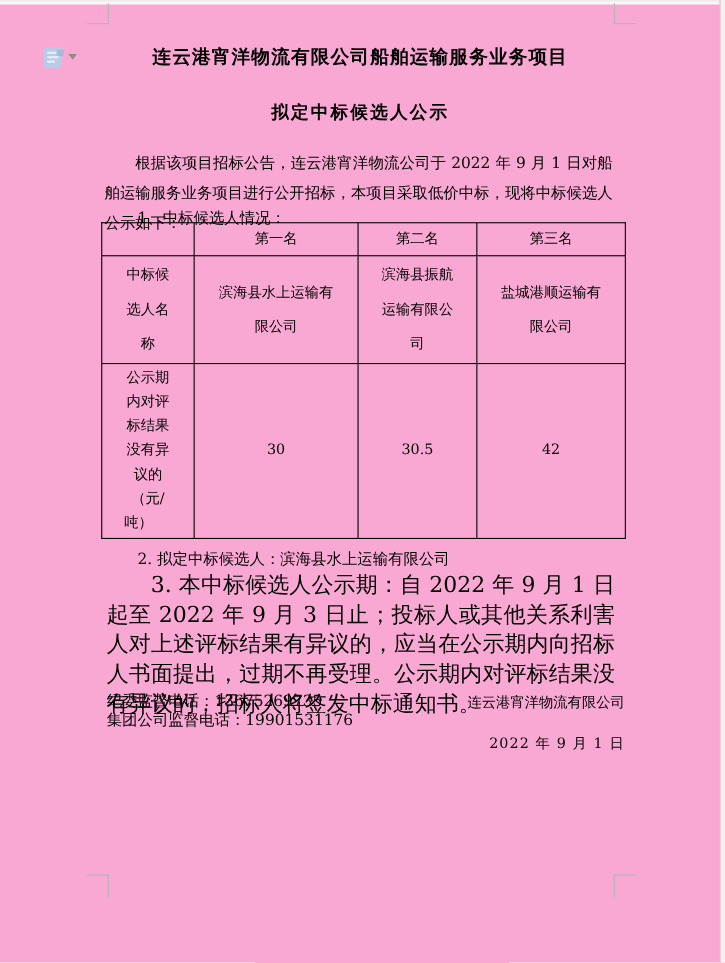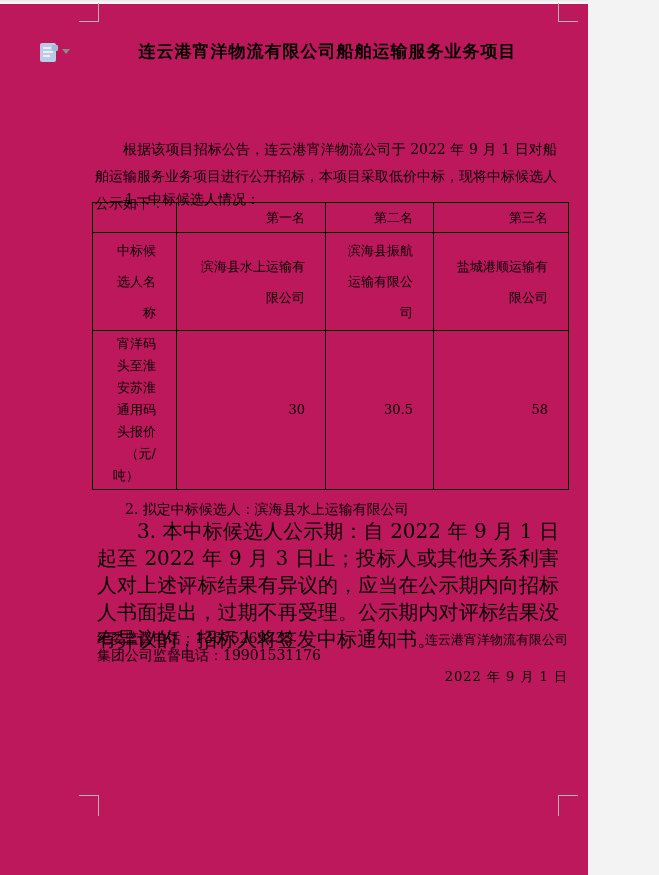--- a/index.html
+++ b/index.html
@@ -1,20 +1,20 @@
 <!DOCTYPE html>
 <html><head>
 <meta charset="utf-8">
 <style>
   * { margin:0; padding:0; box-sizing:border-box; }
   html,body { width:659px; height:875px; background:#f3f3f3; }
   body { font-family:"DejaVu Serif","Liberation Serif",serif; color:#000; }
 
   .page {
-    position:relative; width:588px; height:875px; background:#be185d;
+    position:relative; width:655px; height:875px; background:#f9a8d4;
     overflow:hidden;
   }
   .page-top-edge {
     position:absolute; left:0; top:0; width:100%; height:4px;
     background:linear-gradient(#e9e9e9, #ffffff);
   }
   .page-right-edge {
     position:absolute; left:654px; top:0; width:1px; height:875px; background:#cccccc;
   }
 
@@ -64,21 +64,21 @@
     position:absolute; left:97px; top:187px; width:462px;
     font-size:14px; line-height:24px; padding-left:28px;
   }
 
   table.bid-table {
     position:absolute; left:92px; top:202px;
     border-collapse:collapse; table-layout:fixed; width:476px;
     font-size:13px;
   }
   table.bid-table td {
-    border:1px solid #000; text-align:right; vertical-align:middle;
+    border:1px solid #000; text-align:center; vertical-align:middle;
     padding:2px 20px; overflow:hidden;
   }
   tr.row-h  td { height:30px; line-height:18px; }
   tr.row-n  td { height:77px; line-height:31px; }
   tr.row-p1 td { height:91px; line-height:22px; }
   tr.row-p2 td { height:96px; line-height:22px; }
   td.lbl-left { text-align:justify; text-align-last:left; }
 
   .item2 {
     position:absolute; left:97px; top:498px; width:462px;
@@ -114,20 +114,21 @@
     <span class="paste-doc">
       <span class="fold"></span>
         <i class="l1"></i>
         <i class="l2"></i>
         <i class="l3"></i>
     </span>
     <span class="paste-arrow"></span>
   </div>
 
   <div class="title">连云港宵洋物流有限公司船舶运输服务业务项目</div>
+  <div class="subtitle">拟定中标候选人公示</div>
 
   <div class="para1">根据该项目招标公告，连云港宵洋物流公司于 2022 年 9 月 1 日对船舶运输服务业务项目进行公开招标，本项目采取低价中标，现将中标候选人公示如下：</div>
   <div class="item1">1、中标候选人情况：</div>
 
   <table class="bid-table">
     <colgroup>
       <col style="width:84px">
         <col style="width:149px">
         <col style="width:108px">
         <col style="width:135px">
@@ -139,24 +140,24 @@
         <td>第二名</td>
         <td>第三名</td>
       </tr>
       <tr class="row-n">
         <td>中标候选人名称</td>
         <td>滨海县水上运输有限公司</td>
         <td>滨海县振航运输有限公司</td>
         <td>盐城港顺运输有限公司</td>
       </tr>
       <tr class="row-p1">
-        <td class="lbl-left">宵洋码头至淮安苏淮通用码头报价（元/吨）</td>
+        <td class="lbl-left">公示期内对评标结果没有异议的（元/吨）</td>
         <td>30</td>
         <td>30.5</td>
-        <td>58</td>
+        <td>42</td>
       </tr>
     </tbody>
   </table>
 
   <div class="item2">2. 拟定中标候选人：滨海县水上运输有限公司</div>
   <div class="para3">3. 本中标候选人公示期：自 2022 年 9 月 1 日起至 2022 年 9 月 3 日止；投标人或其他关系利害人对上述评标结果有异议的，应当在公示期内向招标人书面提出，过期不再受理。公示期内对评标结果没有异议的，招标人将签发中标通知书。</div>
 
   <div class="phones">
     <div>纪委监督电话：13675269735</div>
     <div>集团公司监督电话：19901531176</div>

